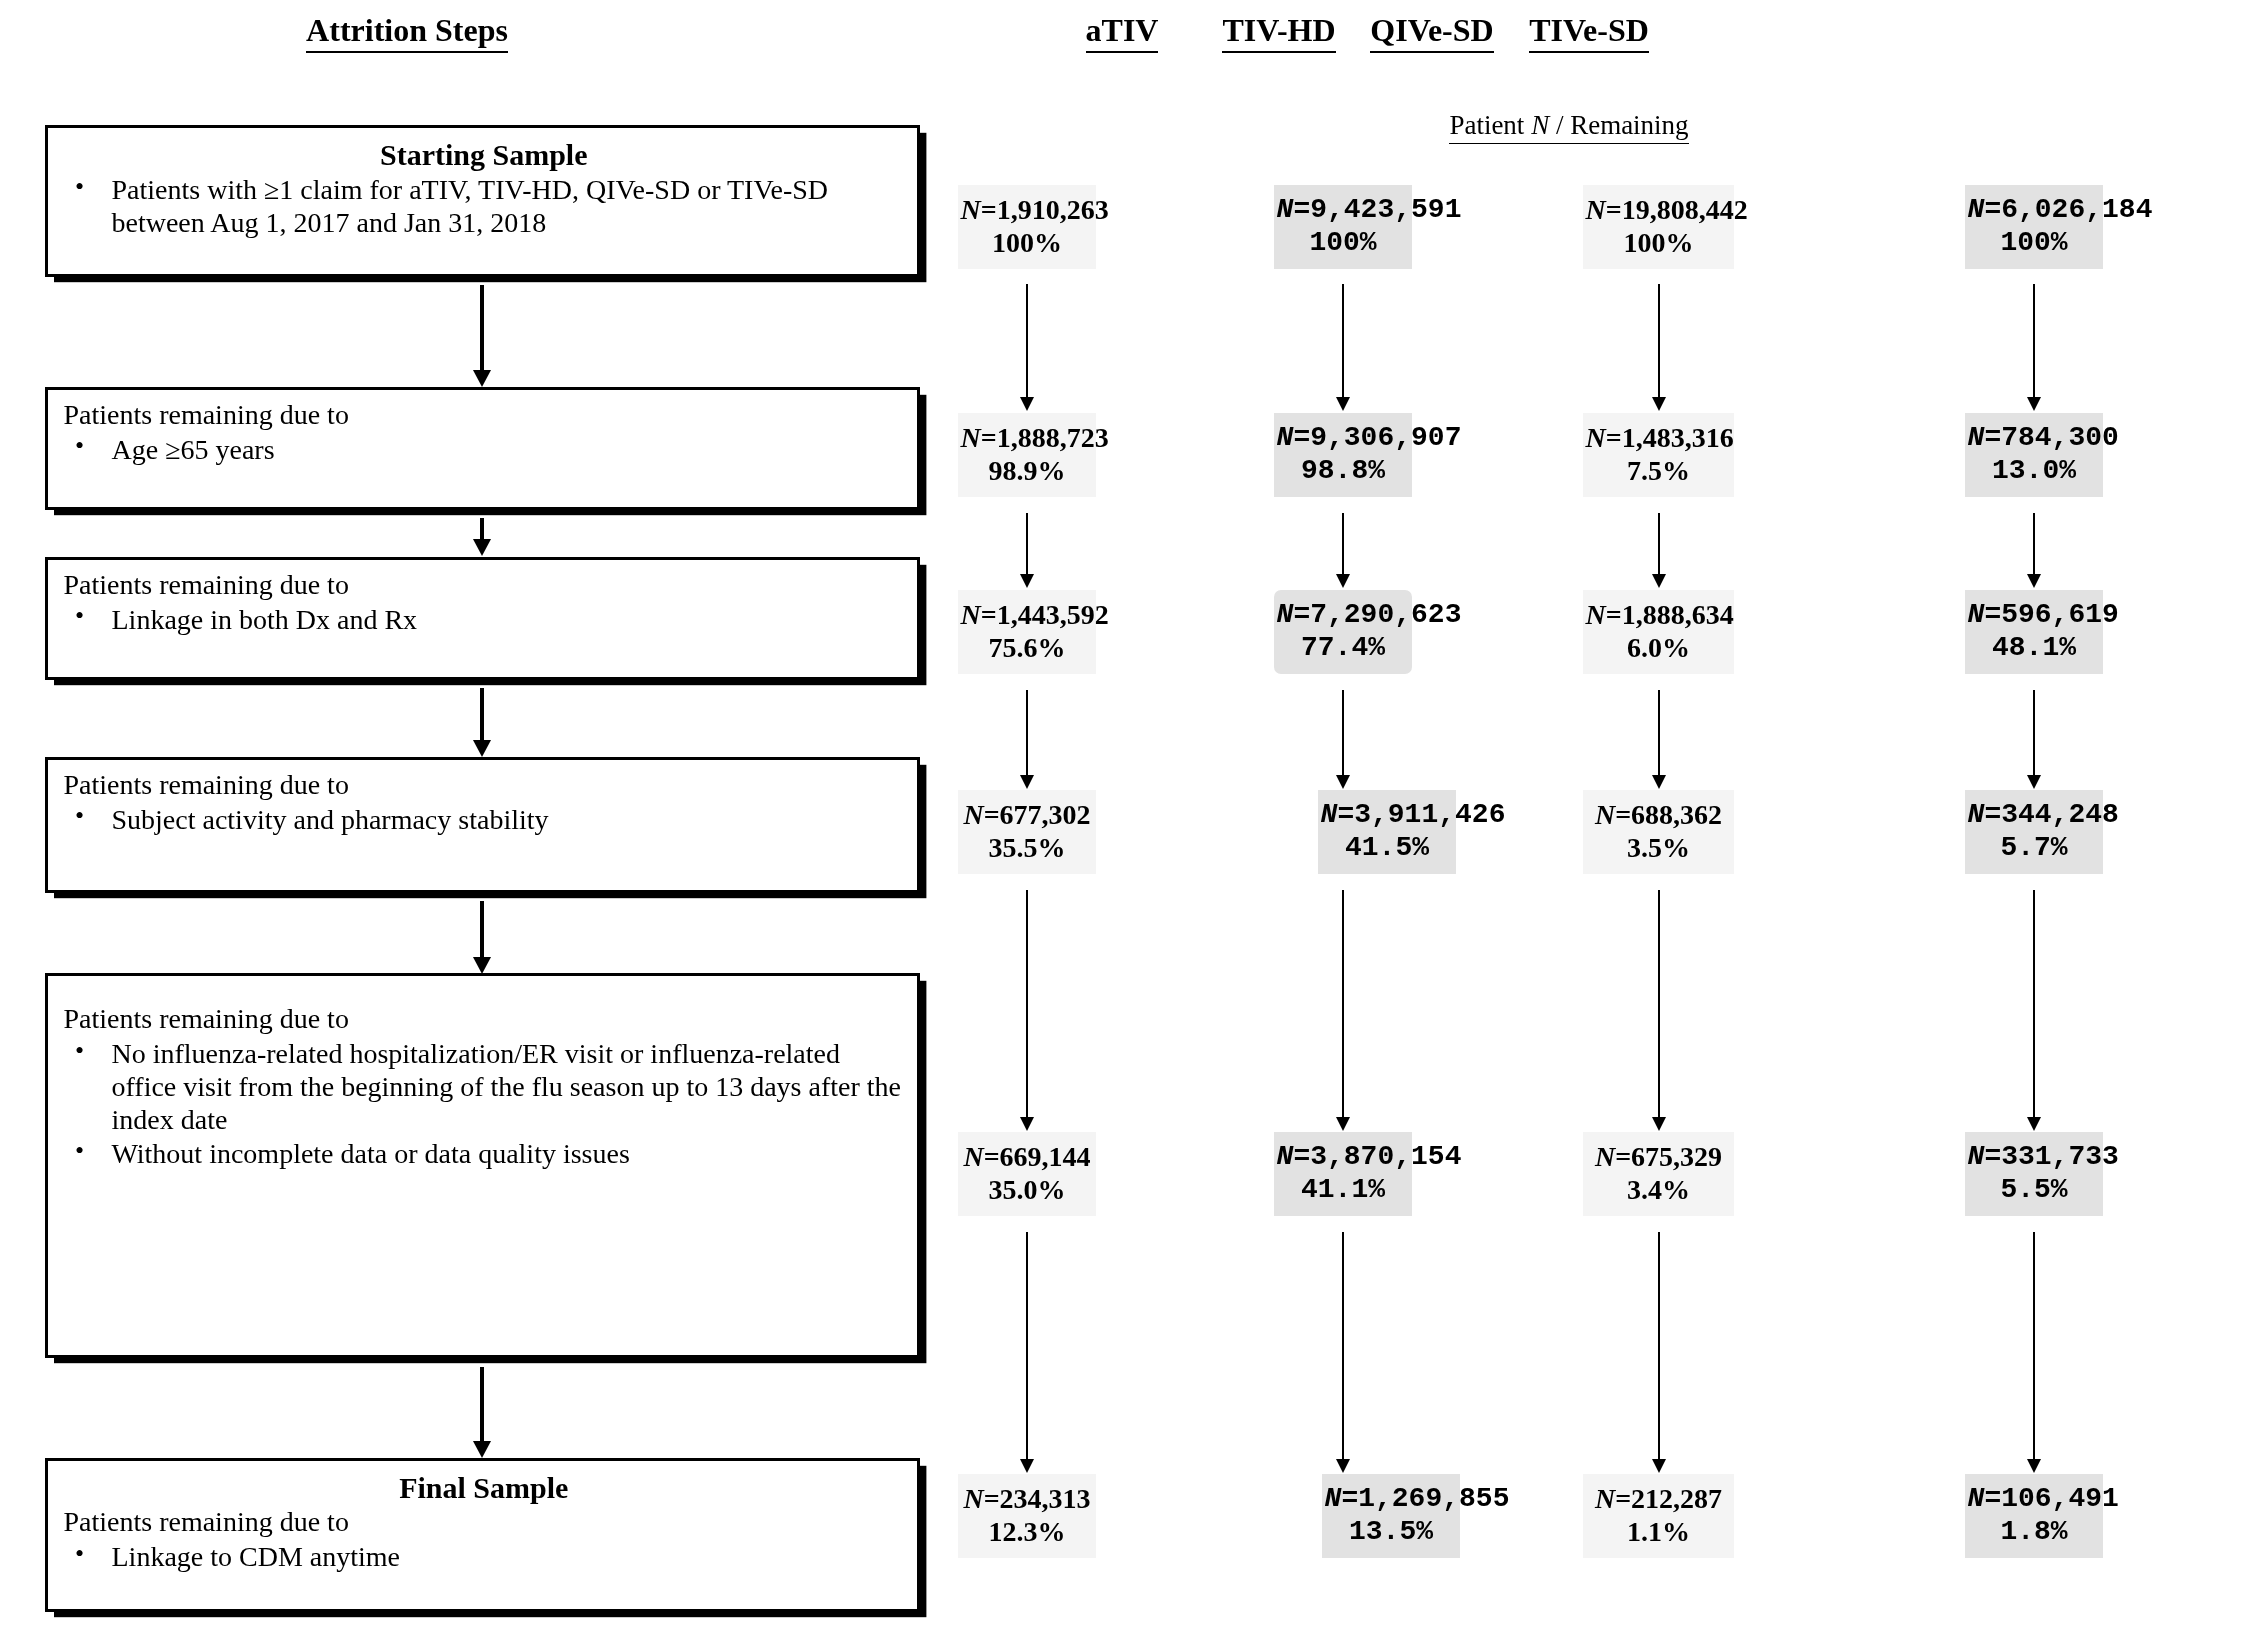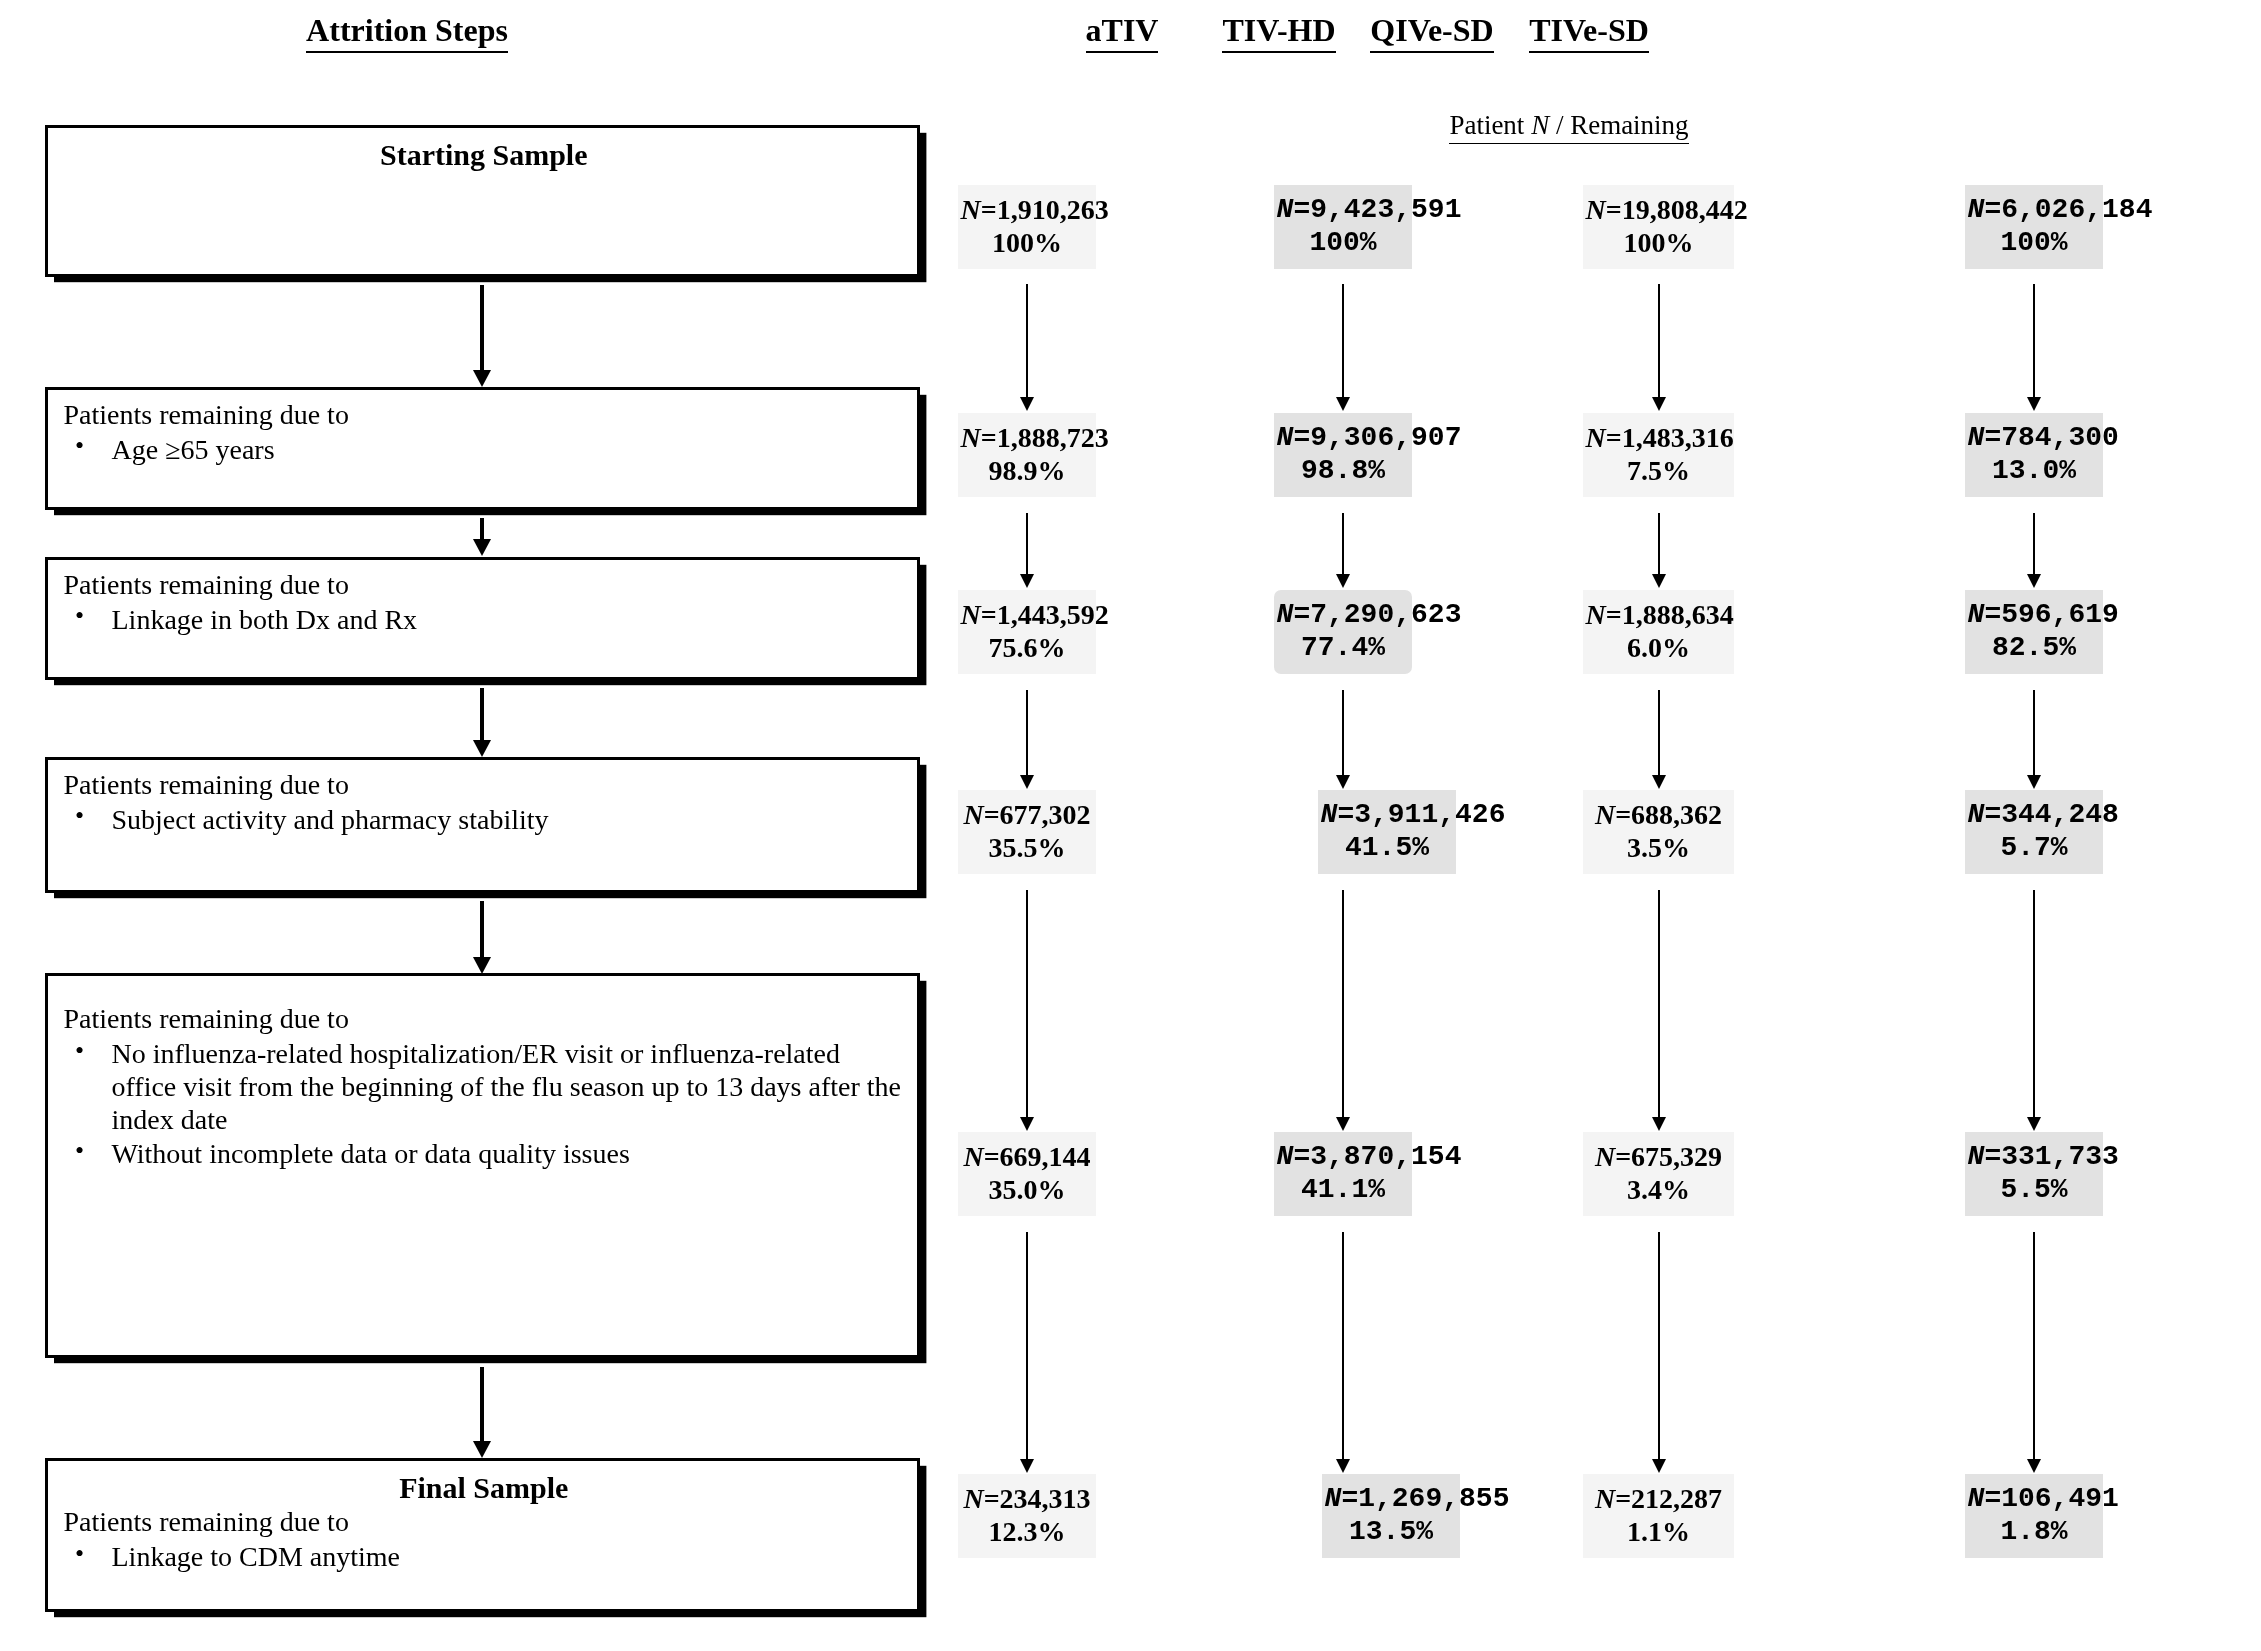--- a/index.html
+++ b/index.html
@@ -91,20 +91,23 @@
   </div>
 
   <div class="sub-hdr">
     <span class="ul">
       <span>Patient </span><i>N</i><span> / Remaining</span>
     </span>
   </div>
 
   <div class="abox" style="top:125px;height:152px;">
     <div class="title">Starting Sample</div>
+    <ul>
+      <li>Patients with ≥1 claim for aTIV, TIV-HD, QIVe-SD or TIVe-SD between Aug 1, 2017 and Jan 31, 2018</li>
+    </ul>
   </div>
 
   <div class="abox" style="top:387px;height:123px;">
     <div class="lead">Patients remaining due to</div>
     <ul>
       <li>Age ≥65 years</li>
     </ul>
   </div>
 
   <div class="abox" style="top:557px;height:123px;">
@@ -236,21 +239,21 @@
   <div class="vbox tone-b" style="left:1965px;top:185px;">
     <div class="n"><i>N</i>=6,026,184</div>
     <div class="p">100%</div>
   </div>
   <div class="vbox tone-b" style="left:1965px;top:413px;">
     <div class="n"><i>N</i>=784,300</div>
     <div class="p">13.0%</div>
   </div>
   <div class="vbox tone-b" style="left:1965px;top:590px;">
     <div class="n"><i>N</i>=596,619</div>
-    <div class="p">82.5%</div>
+    <div class="p">48.1%</div>
   </div>
   <div class="vbox tone-b" style="left:1965px;top:790px;">
     <div class="n"><i>N</i>=344,248</div>
     <div class="p">5.7%</div>
   </div>
   <div class="vbox tone-b" style="left:1965px;top:1132px;">
     <div class="n"><i>N</i>=331,733</div>
     <div class="p">5.5%</div>
   </div>
   <div class="vbox tone-b" style="left:1965px;top:1474px;">

